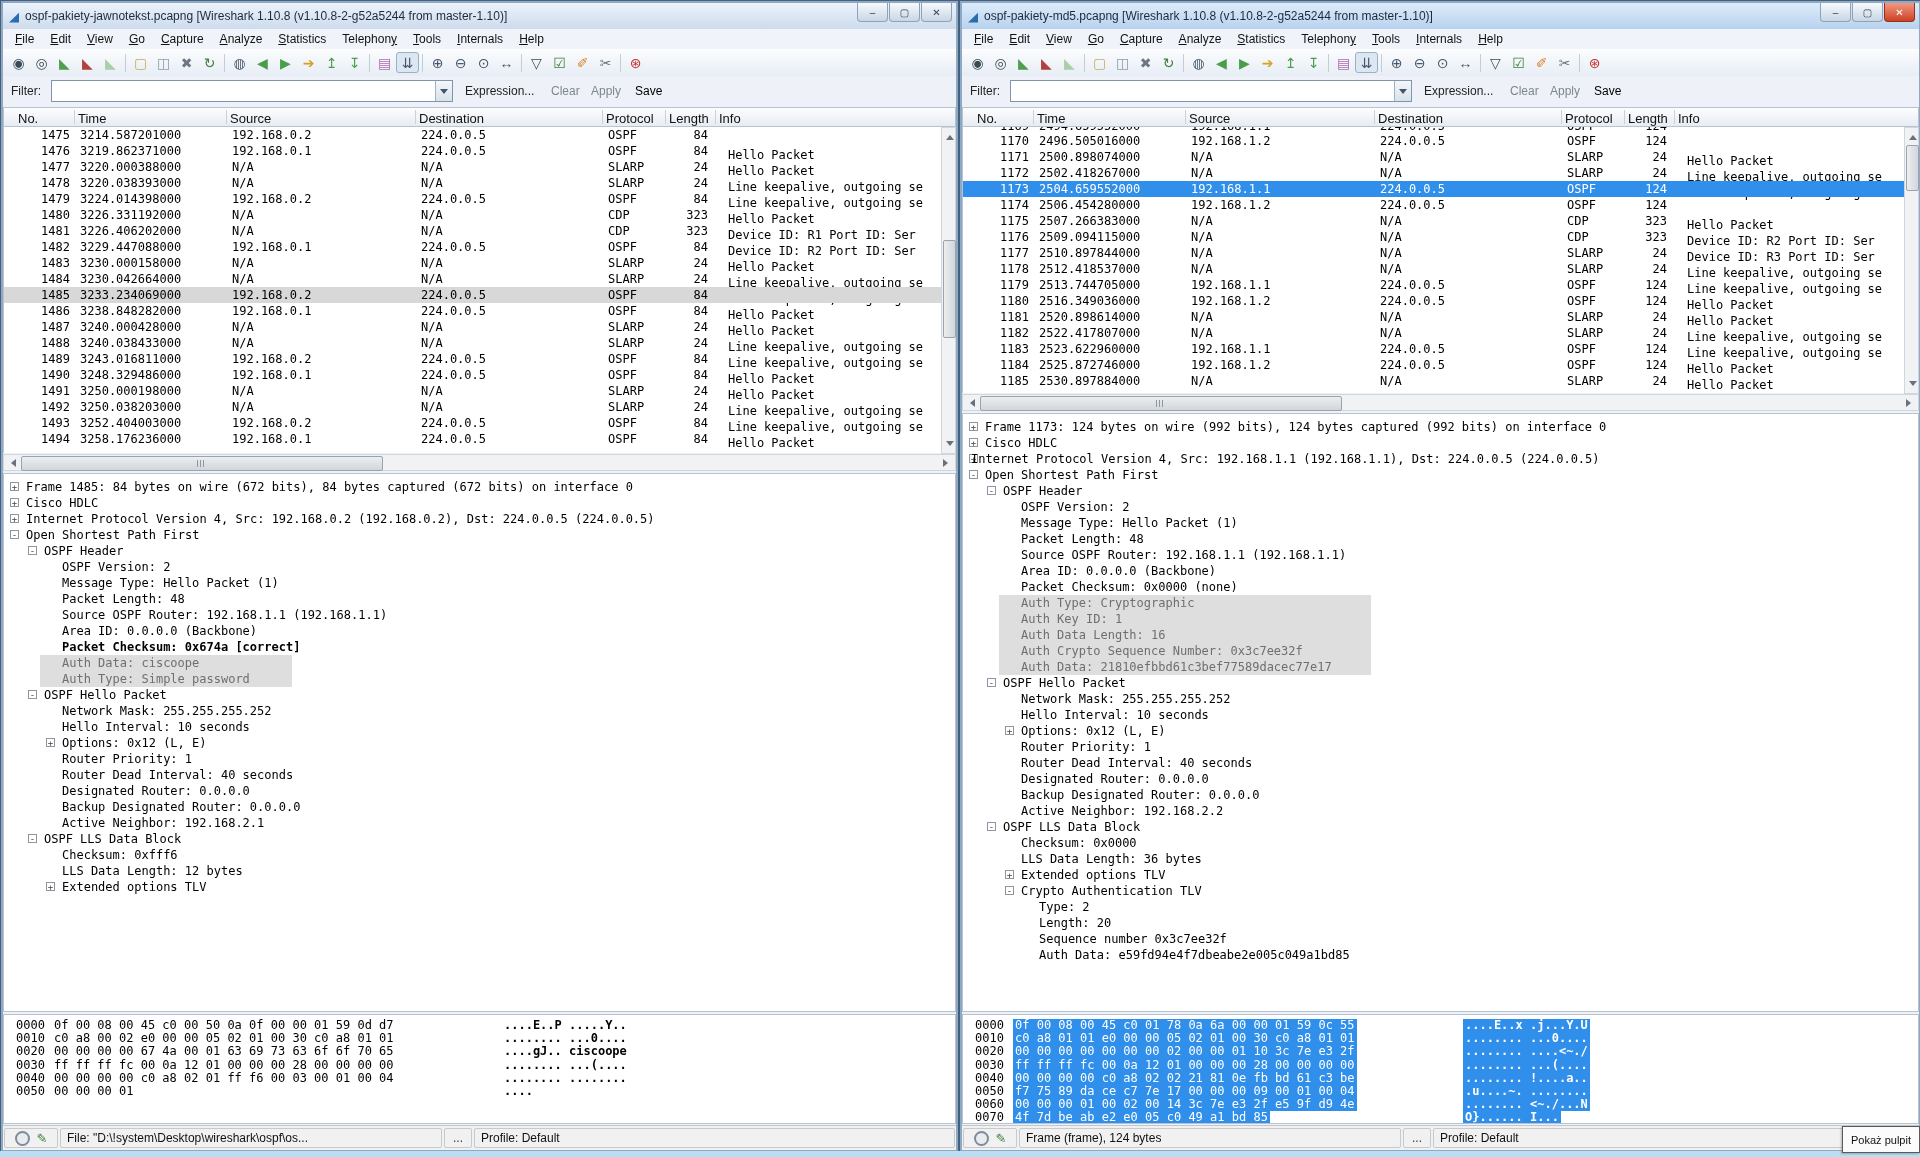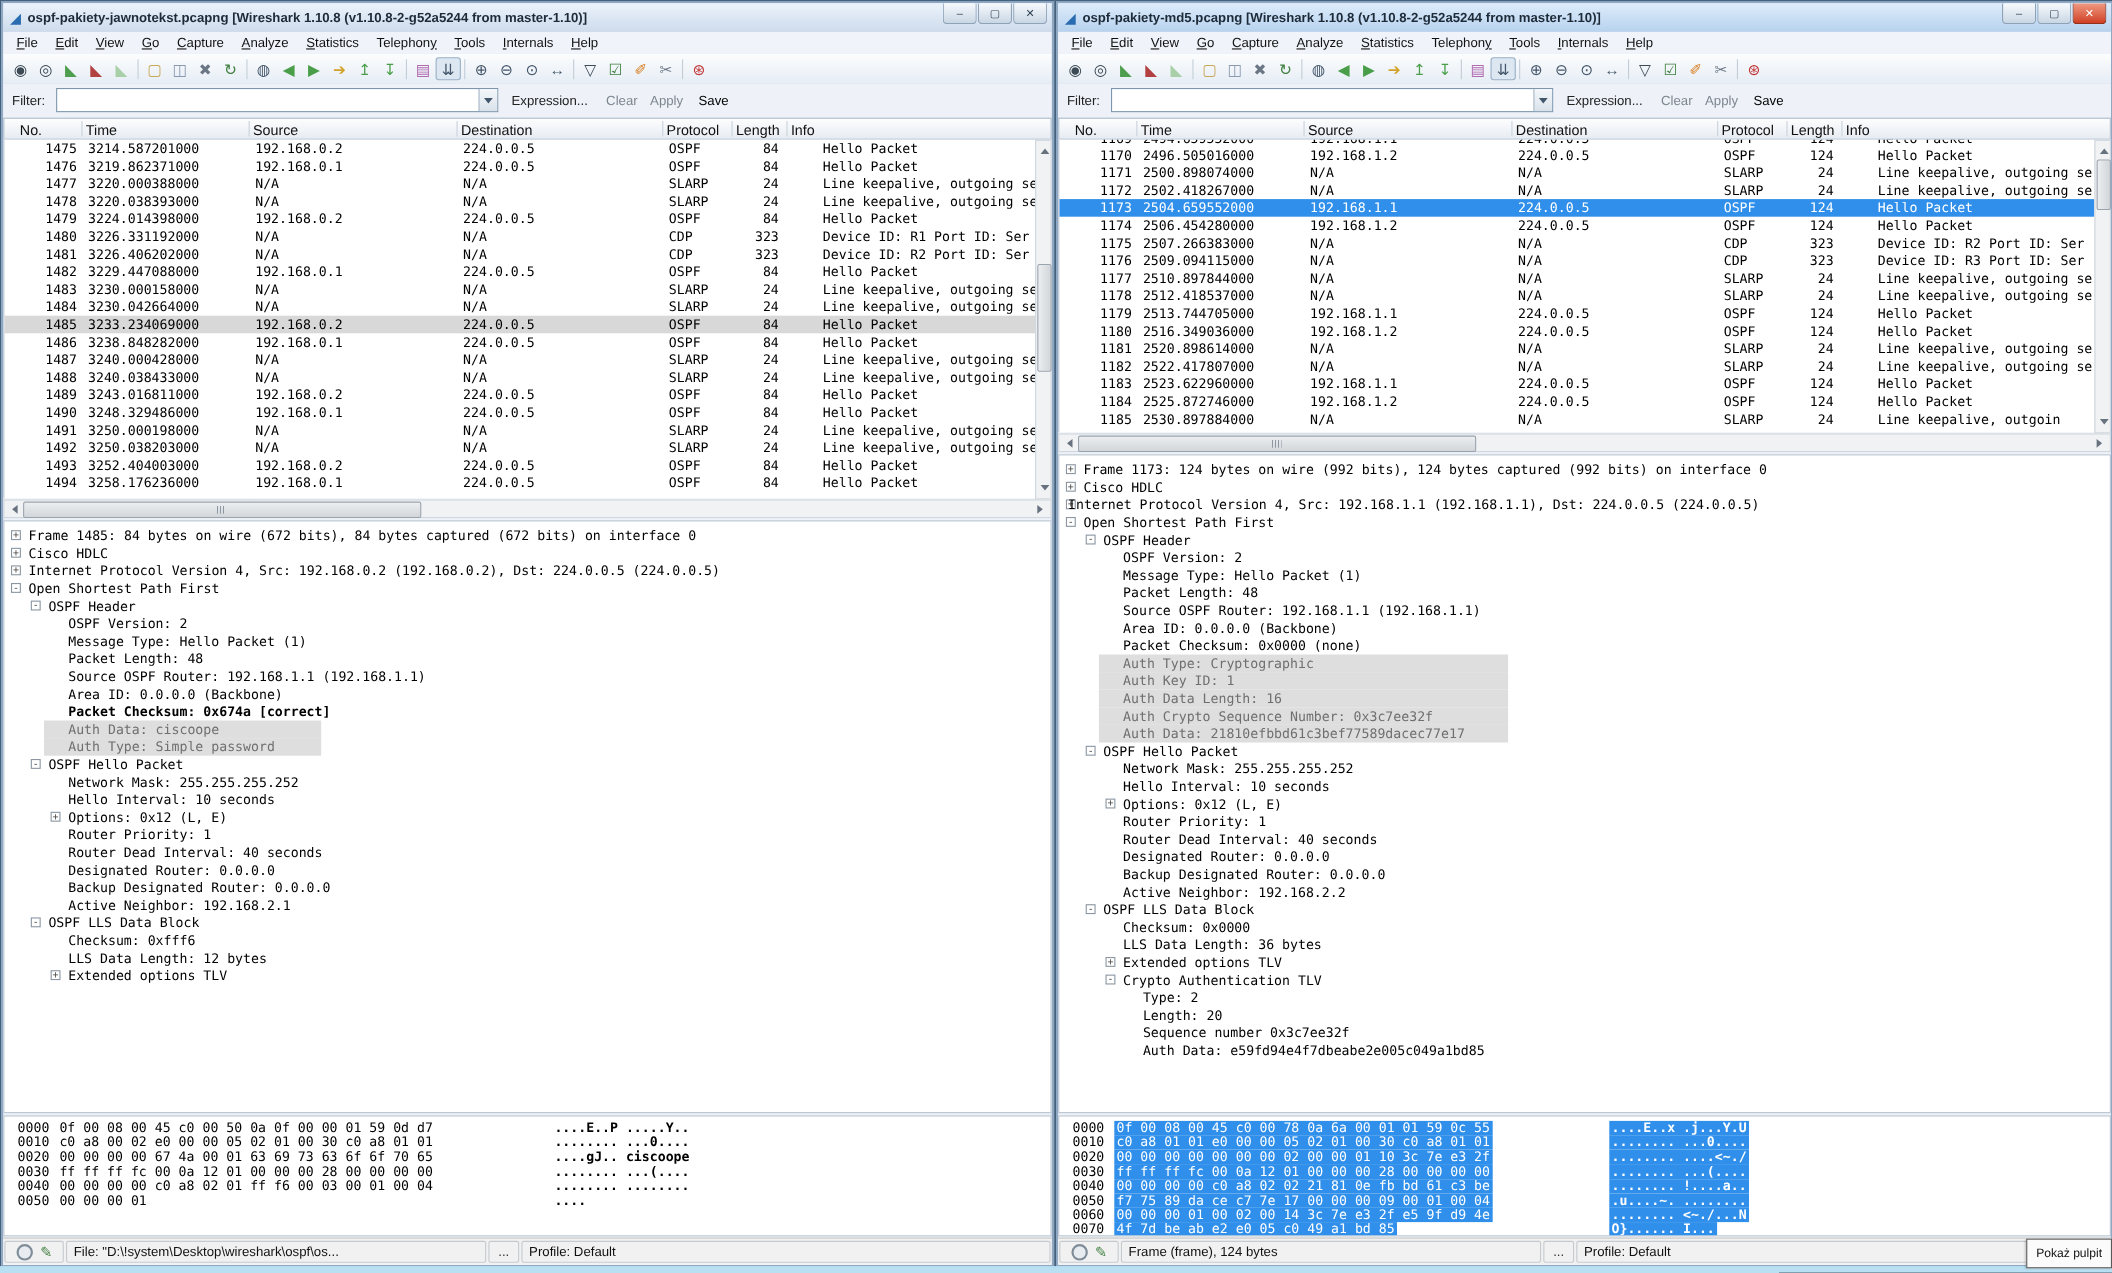--- a/index.html
+++ b/index.html
@@ -8,21 +8,21 @@
   
   .win{position:absolute;top:0;height:1151px;background:#edf2f9;border:1px solid #43607d;
        box-shadow:inset 0 0 0 2px #8fa9c4;}
   .win-left{left:0;width:957px;}
   .win-right{left:959px;width:961px;}
   .titlebar{position:absolute;top:2px;left:2px;right:2px;height:26px;display:flex;align-items:center;
             padding-left:6px;font-size:12px;color:#1d2a38;background:linear-gradient(#ecf3fb,#cddbec);
             border-bottom:1px solid #a5b8cd;}
   .win-right .titlebar{background:linear-gradient(#ddecfb,#b7d2ee);}
   .fin{color:#2a6cb0;font-size:13px;margin-right:6px;transform:scaleX(-1);display:inline-block;}
-  .wtitle{white-space:nowrap;overflow:hidden;font-weight:bold;}
+  .wtitle{white-space:nowrap;overflow:hidden;}
   .winbtns{position:absolute;right:4px;top:0px;display:flex;gap:1px;}
   .wbtn{width:29px;height:18px;border:1px solid #8fa3b8;border-top:none;border-radius:0 0 4px 4px;
         background:linear-gradient(#f7fafd,#c9d6e4);font-size:10px;color:#345;display:flex;
         align-items:center;justify-content:center;}
   .win-right .wbtn.close{background:linear-gradient(#f09a82,#cf4024);color:#fff;border-color:#933018;}
   .menubar{position:absolute;top:28px;left:2px;right:2px;height:20px;background:#f0f4fa;
            border-bottom:1px solid #dbe2ec;display:flex;align-items:center;padding-left:4px;font-size:12px;color:#111;}
   .menu-item{padding:2px 8px;white-space:nowrap;}
   .menu-item u{text-decoration:underline;}
   .toolbar{position:absolute;top:48px;left:2px;right:2px;height:27px;display:flex;align-items:center;
@@ -51,21 +51,21 @@
   .hsepline{position:absolute;top:2px;bottom:2px;width:1px;background:#c9d2dc;}
   .list{position:absolute;top:126px;left:2px;right:17px;background:#fff;overflow:hidden;
         border-left:1px solid #b7c3d0;font-family:"DejaVu Sans Mono",monospace;font-size:12px;color:#000;}
   .win-left .list{height:326px;}
   .win-right .list{height:266px;}
   .prow{position:relative;height:16px;line-height:16px;white-space:nowrap;}
   .prow span{position:absolute;top:0;}
   .c-no{left:0;width:66px;text-align:right;}
   .c-time{left:76px;}.c-src{left:228px;}.c-dst{left:417px;}.c-proto{left:604px;}
   .c-len{left:630px;width:74px;text-align:right;}
-  .c-info{left:744px;}
+  .c-info{left:724px;margin-top:20px;}
   .prow.sel-i{background:#d8d8d8;}
   .prow.sel-a{background:#2f8fea;color:#fff;}
   .prow.partial{height:6px;overflow:hidden;}
   .prow.partial span{top:-9px;}
   
   .vsb{position:absolute;width:15px;background:#f1f2f4;border:1px solid #cfd6dd;box-sizing:border-box;}
   .list-vsb{right:2px;top:126px;}
   .win-left .list-vsb{height:327px;}
   .win-right .list-vsb{height:267px;}
   .hsb{position:absolute;left:2px;right:2px;height:17px;background:#f1f2f4;border:1px solid #cfd6dd;box-sizing:border-box;}
@@ -901,21 +901,21 @@
         <span class="dtext" style="left: 76px;">Sequence number 0x3c7ee32f</span>
       </div>
       <div class="dline">
         <span class="dtext" style="left: 76px;">Auth Data: e59fd94e4f7dbeabe2e005c049a1bd85</span>
       </div>
     </div>
   <div class="hex">
 
   <div class="hrow">
         <span class="h-off">0000</span>
-        <span class="h-bytes hsel">0f 00 08 00 45 c0 00 78  0a 6a 00 01 01 59 0c 55</span>
+        <span class="h-bytes hsel">0f 00 08 00 45 c0 01 78  0a 6a 00 00 01 59 0c 55</span>
         <span class="h-ascii hsel">....E..x .j...Y.U</span>
       </div>
       <div class="hrow">
         <span class="h-off">0010</span>
         <span class="h-bytes hsel">c0 a8 01 01 e0 00 00 05  02 01 00 30 c0 a8 01 01</span>
         <span class="h-ascii hsel">........ ...0....</span>
       </div>
       <div class="hrow">
         <span class="h-off">0020</span>
         <span class="h-bytes hsel">00 00 00 00 00 00 00 02  00 00 01 10 3c 7e e3 2f</span>

